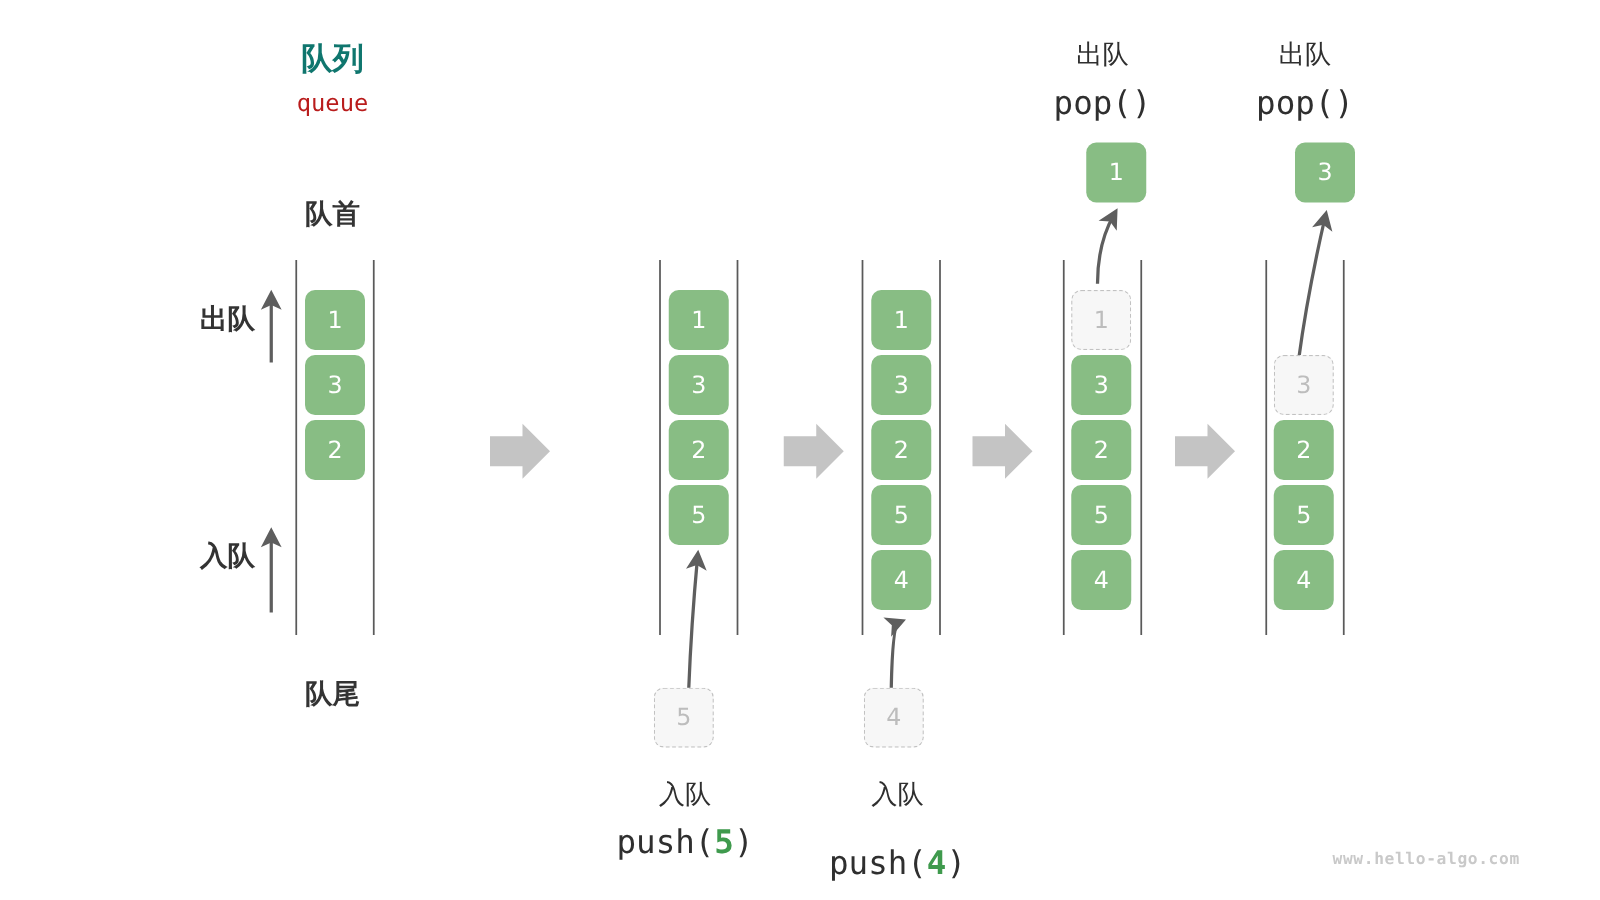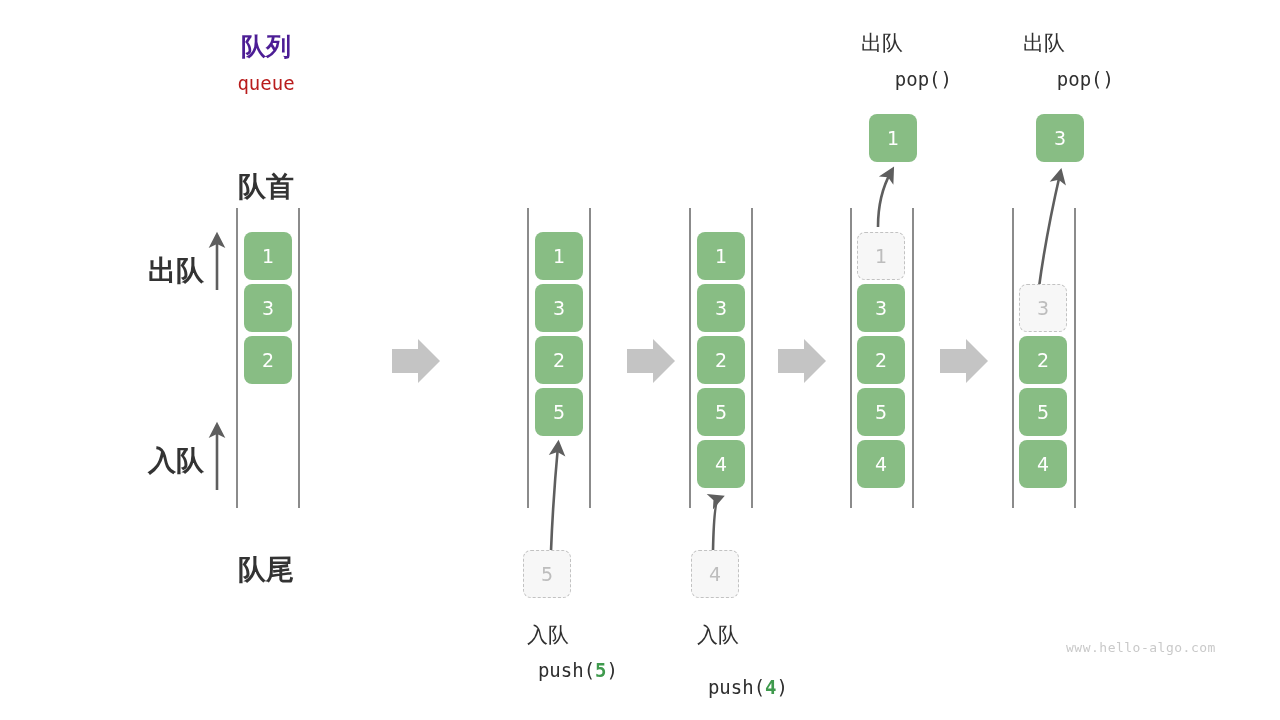--- a/index.html
+++ b/index.html
@@ -18,58 +18,57 @@
     background: #ffffff;
     overflow: hidden;
   }
   .abs { position: absolute; }
 
   
   .title-cn {
     font-family: "DejaVu Sans", "Liberation Sans", sans-serif;
     font-weight: bold;
     font-size: 25px;
-    color: #4c1d95;
+    color: #0f766e;
     text-align: center;
     white-space: nowrap;
     line-height: 1;
   }
   .title-en {
     font-family: "DejaVu Sans Mono", "Liberation Mono", monospace;
     font-size: 19px;
     color: #b91c1c;
     text-align: center;
     white-space: nowrap;
     line-height: 1;
   }
   .side-label {
     font-family: "DejaVu Sans", "Liberation Sans", sans-serif;
     font-weight: bold;
-    font-size: 28px;
+    font-size: 22px;
     color: #333333;
     white-space: nowrap;
     line-height: 1;
     text-align: center;
-    margin-top: 12px;
   }
   .op-cn {
     font-family: "DejaVu Sans", "Liberation Sans", sans-serif;
     font-size: 21px;
     color: #2f2f2f;
     white-space: nowrap;
     line-height: 1;
     text-align: center;
   }
   .op-code {
     font-family: "DejaVu Sans Mono", "Liberation Mono", monospace;
-    font-size: 19px;
+    font-size: 26px;
     color: #2f2f2f;
     white-space: nowrap;
     line-height: 1;
-    text-align: right;
+    text-align: center;
   }
   .op-code .arg { color: #3f9a4d; font-weight: bold; }
   .watermark {
     font-family: "DejaVu Sans Mono", "Liberation Mono", monospace;
     font-size: 13px;
     color: #c9c9c9;
     white-space: nowrap;
     letter-spacing: 0.5px;
   }
 
@@ -209,15 +208,15 @@
   <div class="abs op-cn" style="left:974px; top:33px; width:140px;">出队</div>
   <div class="abs op-code" style="left:974px; top:70px; width:140px;">pop()</div>
   <div class="abs cell" style="left:1036px; top:114px;">3</div>
   <div class="abs" style="left:1019px; top:284px;">
     <div class="cell ghost" style="margin-bottom:4px;">3</div>
     <div class="cell" style="margin-bottom:4px;">2</div>
     <div class="cell" style="margin-bottom:4px;">5</div>
     <div class="cell">4</div>
   </div>
 
-  <div class="abs watermark" style="left:1066px; top:640px;">www.hello-algo.com</div>
+  <div class="abs watermark" style="left:1066px; top:680px;font-weight:bold;">www.hello-algo.com</div>
 
 </div>
 
 </body></html>

